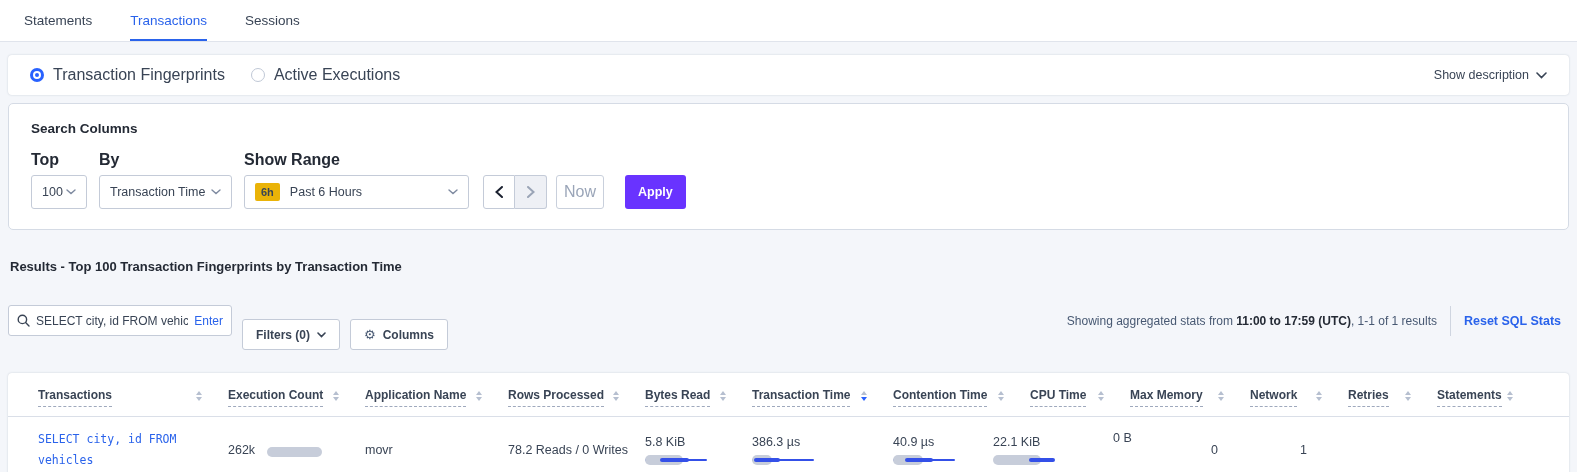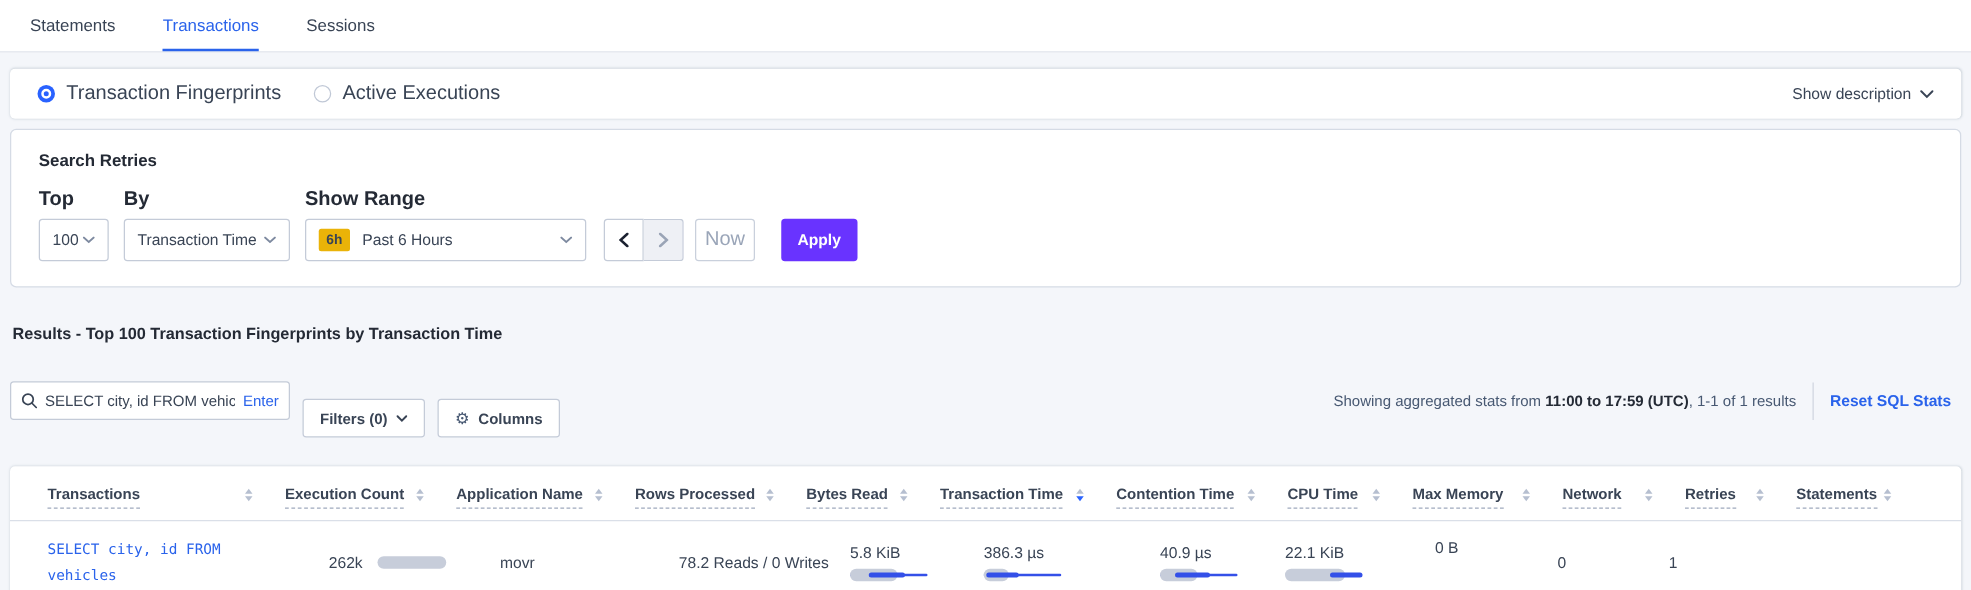--- a/index.html
+++ b/index.html
@@ -92,21 +92,21 @@
   .sort { display:flex; flex-direction:column; align-items:center; gap:2px;
     padding-top:3px; cursor:pointer; }
   .sort i { display:block; width:0; height:0;
     border-left:3.5px solid transparent; border-right:3.5px solid transparent; }
   .sort .up { border-bottom:4px solid #b6bfd0; }
   .sort .dn { border-top:4px solid #b6bfd0; }
   .sort.desc .dn { border-top-color:#2962ff; }
   .cell { font-size:12.5px; color:#394455; }
   .query { font-family:"DejaVu Sans Mono","Liberation Mono",monospace; font-size:11.5px;
     color:#2a63eb; line-height:1.8; max-width:165px; cursor:pointer; }
-  .exec { display:flex; align-items:center; gap:12px;margin-left:35px; }
+  .exec { display:flex; align-items:flex-end; gap:12px; }
   .count-bar { width:55px; height:10px; border-radius:5px; background:#c7cdda; }
   .bar { position:relative; height:10px; margin-top:6px; }
   .bar i { position:absolute; display:block; }
   .bar .line { top:4px; height:2px; background:#3450e8; border-radius:1px; }
   .bar .band { top:0; height:10px; border-radius:5px; background:#c7cdda; }
   .bar .mean { top:3px; height:4px; background:#3450e8; border-radius:2px; }
 </style>
 </head>
 <body>
 
@@ -129,21 +129,21 @@
   </div>
   <div class="show-desc">
     <span>Show description</span>
     <svg width="11" height="7" viewBox="0 0 11 7">
         <path d="M1 1 L5.5 5.5 L10 1" stroke="#394455" stroke-width="1.6" fill="none" stroke-linecap="round"></path>
       </svg>
   </div>
 </div>
 
 <div class="card criteria">
-  <div class="criteria-title">Search Retries</div>
+  <div class="criteria-title">Search Columns</div>
   <div class="fields">
     <div class="field">
       <span class="field-label">Top</span>
       <div class="select sel-top">
         <span>100</span>
         <span class="chev">
             <svg width="10" height="6" viewBox="0 0 10 6">
               <path d="M1 1 L5 4.6 L9 1" stroke="#7e8aa0" stroke-width="1.4" fill="none" stroke-linecap="round"></path>
             </svg>
           </span>

